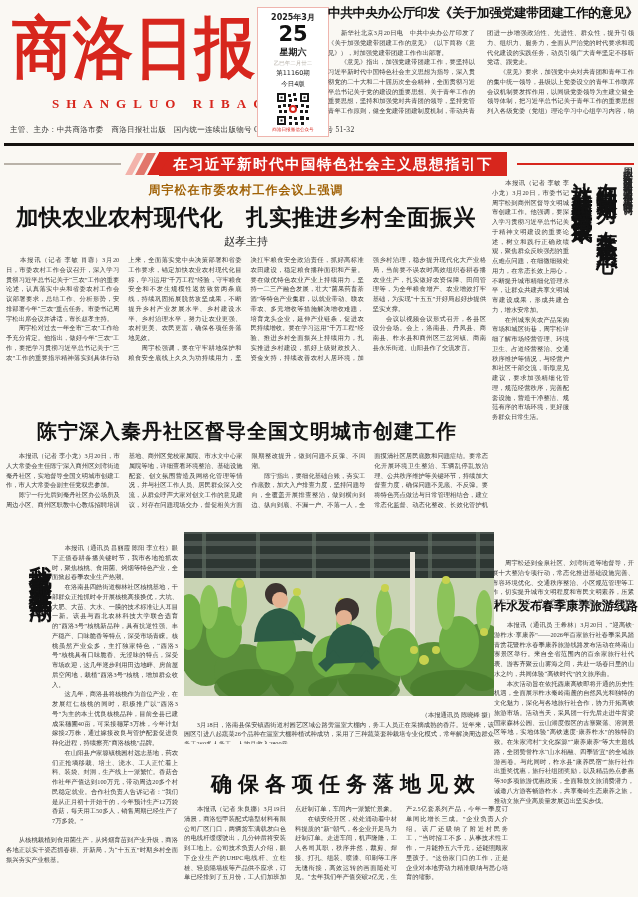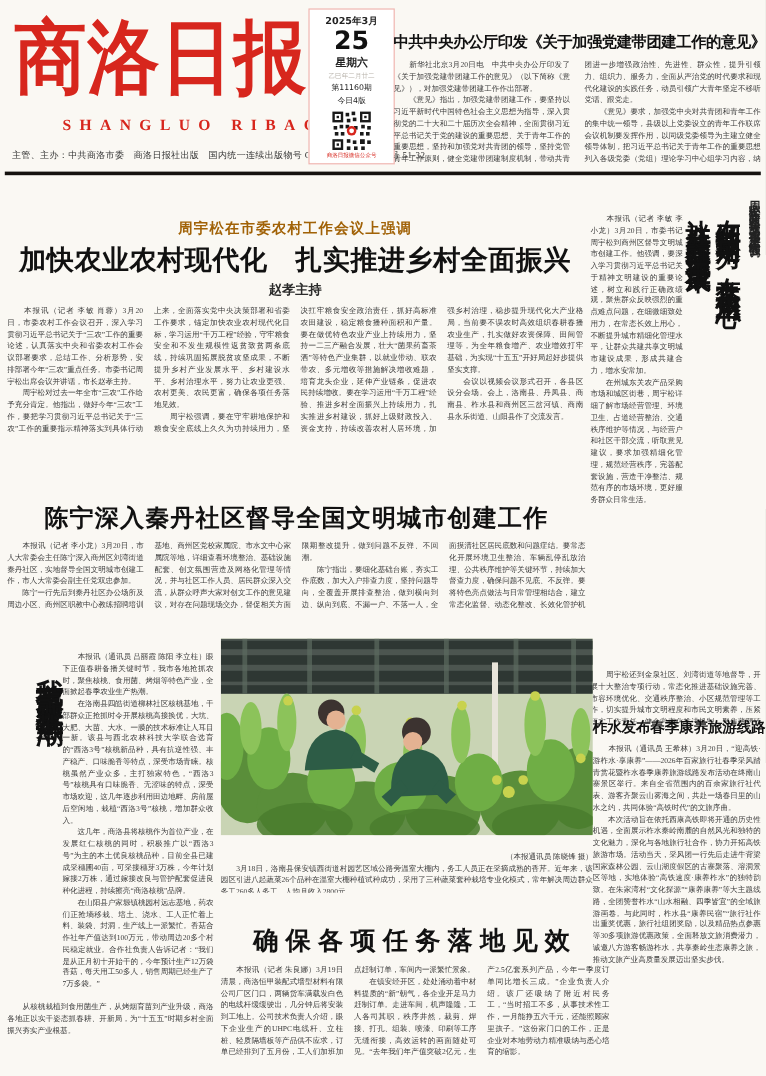--- a/index.html
+++ b/index.html
@@ -31,41 +31,41 @@
     font-family:"DejaVu Sans",sans-serif; }
   .db-ym { font-size:8px; font-weight:700; color:#222; }
   .db-day { font-size:21px; font-weight:700; color:#111; line-height:1.1; }
   .db-week { font-size:9px; font-weight:700; color:#222; }
   .db-lunar { font-size:5.5px; color:#b9b4ac; margin-top:1px; }
   .db-issue,.db-pages { font-size:6.5px; color:#222; margin-top:2px; }
   .db-qr { margin:3px auto 1px; width:34px; height:34px; display:block; }
   .db-qrlabel { font-size:4.6px; color:#d7261d; }
 
   
-  .toparticle { left:328px; top:27px; width:306px; }
+  .toparticle { left:328px; top:5px; width:306px; }
   .top-headline { font-size:12.8px; letter-spacing:-0.4px; white-space:nowrap; transform:scaleX(1.0); }
   .toparticle .body-text { margin-top:6px; height:96px; }
 
   .rule { left:4px; top:143px; right:4px; height:3px; background:#15120f; }
 
   
   .banner { left:4px; top:152px; width:630px; height:24px; display:flex; align-items:center; }
   .banner-line { flex:1; height:1.5px; background:#b9b2a8; }
   .banner-line.right { background:#d7261d; }
   .stripe { height:22px; margin-right:3px; transform:skewX(-28deg); }
   .banner-bar { background:#d7261d; color:#fff; font-size:14.5px; font-weight:700;
     line-height:24px; padding:0 14px; letter-spacing:1.5px;
     font-family:"DejaVu Sans",sans-serif; white-space:nowrap; }
 
   
   .lead { left:6px; top:182px; width:480px; text-align:center; }
   .lead-kicker { font-size:12px; font-weight:600; color:#a16207; margin-bottom:4px;
     font-family:"DejaVu Sans",sans-serif; letter-spacing:1px;}
   .lead-h1,.lead-h2 { font-size:22.5px; letter-spacing:0.5px; line-height:1.25; white-space:nowrap; }
-  .lead-sub { font-size:11px; font-weight:700; margin-top:3px; font-family:"DejaVu Sans",sans-serif;}
+  .lead-sub { font-size:11px; font-weight:400; margin-top:3px; font-family:"DejaVu Sans",sans-serif;}
   .lead .body-text { margin-top:6px; height:116px; text-align:justify; }
 
   
   .rightart { left:492px; top:152px; width:142px; }
   .rightart-row { display:flex; height:402px; }
   .ra-body { flex:1; padding-top:26px; height:100%; }
   .ra-h { font-size:21px; line-height:1.0; letter-spacing:3px; padding:14px 2px 0 2px; }
   .ra-kicker { font-size:9.5px; font-weight:600; color:#222; letter-spacing:2px; padding:8px 0 0 2px;
     font-family:"DejaVu Sans",sans-serif; }
   .ra-bottom { height:44px; margin-top:4px; }
@@ -162,20 +162,30 @@
 
   <div class="abs toparticle">
     <div class="head-sans top-headline">中共中央办公厅印发《关于加强党建带团建工作的意见》</div>
     <div class="body-text cols2">　　新华社北京3月20日电　中共中央办公厅印发了《关于加强党建带团建工作的意见》（以下简称《意见》），对加强党建带团建工作作出部署。
 　　《意见》指出，加强党建带团建工作，要坚持以习近平新时代中国特色社会主义思想为指导，深入贯彻党的二十大和二十届历次全会精神，全面贯彻习近平总书记关于党的建设的重要思想、关于青年工作的重要思想，坚持和加强党对共青团的领导，坚持党管青年工作原则，健全党建带团建制度机制，带动共青团进一步增强政治性、先进性、群众性，提升引领力、组织力、服务力，全面从严治党的时代要求和现代化建设的实践任务，动员引领广大青年坚定不移听党话、跟党走。
 　　《意见》要求，加强党中央对共青团和青年工作的集中统一领导，县级以上党委设立的青年工作联席会议机制要发挥作用，以同级党委领导为主建立健全领导体制，把习近平总书记关于青年工作的重要思想列入各级党委（党组）理论学习中心组学习内容，纳入干部教育培训内容。各级党委（党组）要结合实际抓好贯彻落实，确保“两个维护”落到实处，带动“四个意识”“四个自信”更加坚定，指导共青团扎实推进好党建带团建各项重点任务，引导广大青年为强国建设、民族复兴伟业挺膺担当，弘扬伟大建党精神和中国特色社会主义共同理想，营造团结奋斗干事创业的浓厚氛围，加强这项工作的政治引领。（下转2版）</div>
   </div>
 
   <div class="abs rule"></div>
 
+  <div class="abs banner">
+    <div class="banner-line"></div>
+    <div style="display:flex; align-items:center; margin-left:10px;">
+      <div class="stripe" style="width:7px; background:#f3b3ab;"></div>
+      <div class="stripe" style="width:9px; background:#e2766b;"></div>
+      <div class="stripe" style="width:12px; background:#d7261d; margin-right:-6px; z-index:1;"></div>
+    </div>
+    <div class="banner-bar">在习近平新时代中国特色社会主义思想指引下</div>
+    <div class="banner-line right" style="margin-left:10px;"></div>
+  </div>
 
   <div class="abs lead">
     <div class="lead-kicker">周宇松在市委农村工作会议上强调</div>
     <div class="head-sans lead-h1">加快农业农村现代化　扎实推进乡村全面振兴</div>
     <div class="lead-sub">赵孝主持</div>
     <div class="body-text cols4">　　本报讯（记者 李敏 肖蓉）3月20日，市委农村工作会议召开，深入学习贯彻习近平总书记关于“三农”工作的重要论述，认真落实中央和省委农村工作会议部署要求，总结工作、分析形势，安排部署今年“三农”重点任务。市委书记周宇松出席会议并讲话，市长赵孝主持。
 　　周宇松对过去一年全市“三农”工作给予充分肯定。他指出，做好今年“三农”工作，要把学习贯彻习近平总书记关于“三农”工作的重要指示精神落实到具体行动上来，全面落实党中央决策部署和省委工作要求，锚定加快农业农村现代化目标，学习运用“千万工程”经验，守牢粮食安全和不发生规模性返贫致贫两条底线，持续巩固拓展脱贫攻坚成果，不断提升乡村产业发展水平、乡村建设水平、乡村治理水平，努力让农业更强、农村更美、农民更富，确保各项任务落地见效。
 　　周宇松强调，要在守牢耕地保护和粮食安全底线上久久为功持续用力，坚决扛牢粮食安全政治责任，抓好高标准农田建设，稳定粮食播种面积和产量。要在做优特色农业产业上持续用力，坚持一二三产融合发展，壮大“菌果药畜茶酒”等特色产业集群，以就业带动、联农带农、多元增收等措施解决增收难题，培育龙头企业，延伸产业链条，促进农民持续增收。要在学习运用“千万工程”经验、推进乡村全面振兴上持续用力，扎实推进乡村建设，抓好上级财政投入、资金支持，持续改善农村人居环境，加强乡村治理，稳步提升现代化大产业格局，当前要不误农时高效组织春耕春播农业生产，扎实做好农资保障、田间管理等，为全年粮食增产、农业增效打牢基础，为实现“十五五”开好局起好步提供坚实支撑。
 　　会议以视频会议形式召开，各县区设分会场。会上，洛南县、丹凤县、商南县、柞水县和商州区三岔河镇、商南县永乐街道、山阳县作了交流发言。</div>
   </div>

